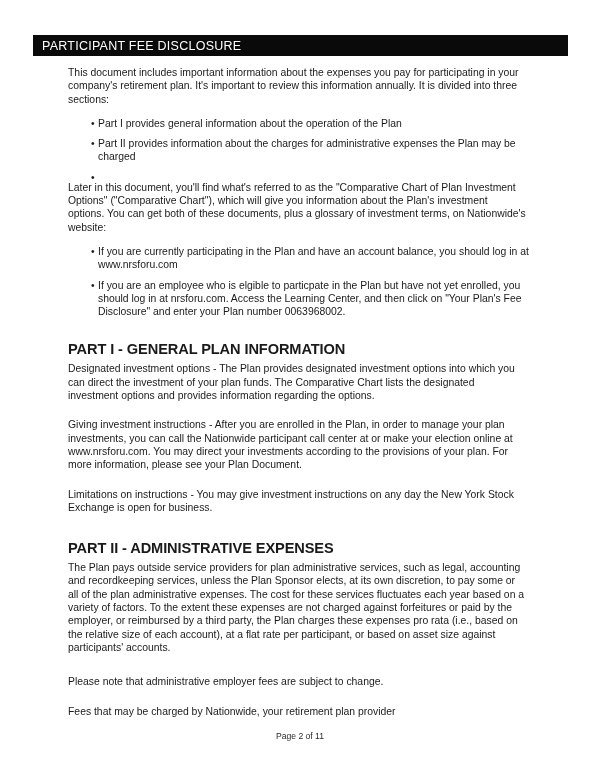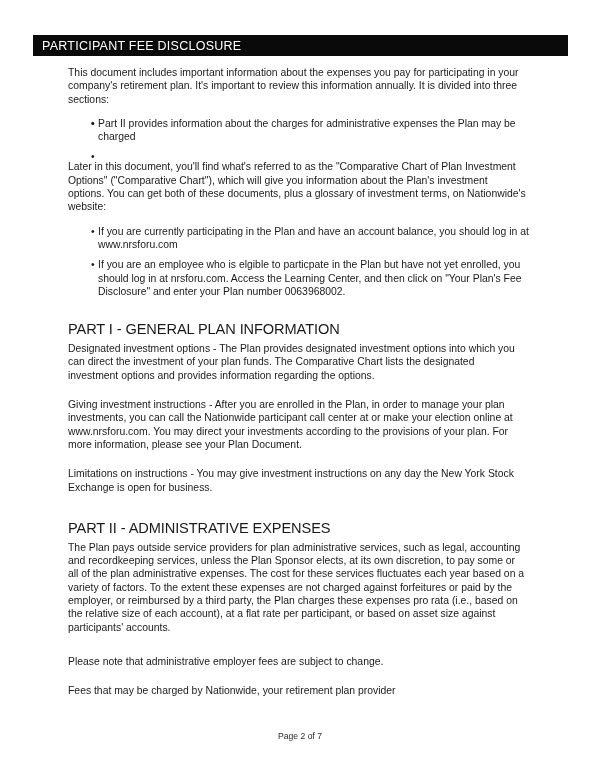--- a/index.html
+++ b/index.html
@@ -73,21 +73,21 @@
     position: absolute;
     left: 23px;
     top: 0;
     font-size: 10.4px;
     line-height: 13.3px;
   }
 
   h2.section-head {
     margin: 0 0 4px 0;
     font-size: 14.6px;
-    font-weight: normal;
+    font-weight: bold;
     line-height: 17px;
     letter-spacing: -0.1px;
   }
 
   .spacer-lg { height: 15px; }
   .spacer-md { height: 9px; }
   .spacer-sm { height: 5px; }
 
   p.bold-note {
     margin: 0 0 11px 0;
@@ -116,20 +116,21 @@
     <div class="banner-title">PARTICIPANT FEE DISCLOSURE</div>
   </div>
 
   <div class="content">
 
     <p class="para">This document includes important information about the expenses you pay for participating in your company's retirement plan. It's important to review this information annually. It is divided into three sections:</p>
 
     <ul class="bullets">
       <li>
         <span class="dot">•</span>
+        <span>Part I provides general information about the operation of the Plan</span>
       </li>
       <li>
         <span class="dot">•</span>
         <span>Part II provides information about the charges for administrative expenses the Plan may be charged</span>
       </li>
       <li>
         <span class="dot">•</span>
       </li>
     </ul>
 
@@ -175,16 +176,16 @@
 
     <p class="para">Please note that administrative employer fees are subject to change.</p>
 
     <div class="spacer-sm"></div>
 
     <p class="bold-note">Fees that may be charged by Nationwide, your retirement plan provider</p>
 
   </div>
 
   <div class="footer">
-    <span>Page 2 of 7</span>
+    <span>Page 2 of 11</span>
   </div>
 
 </div>
 
 </body></html>

